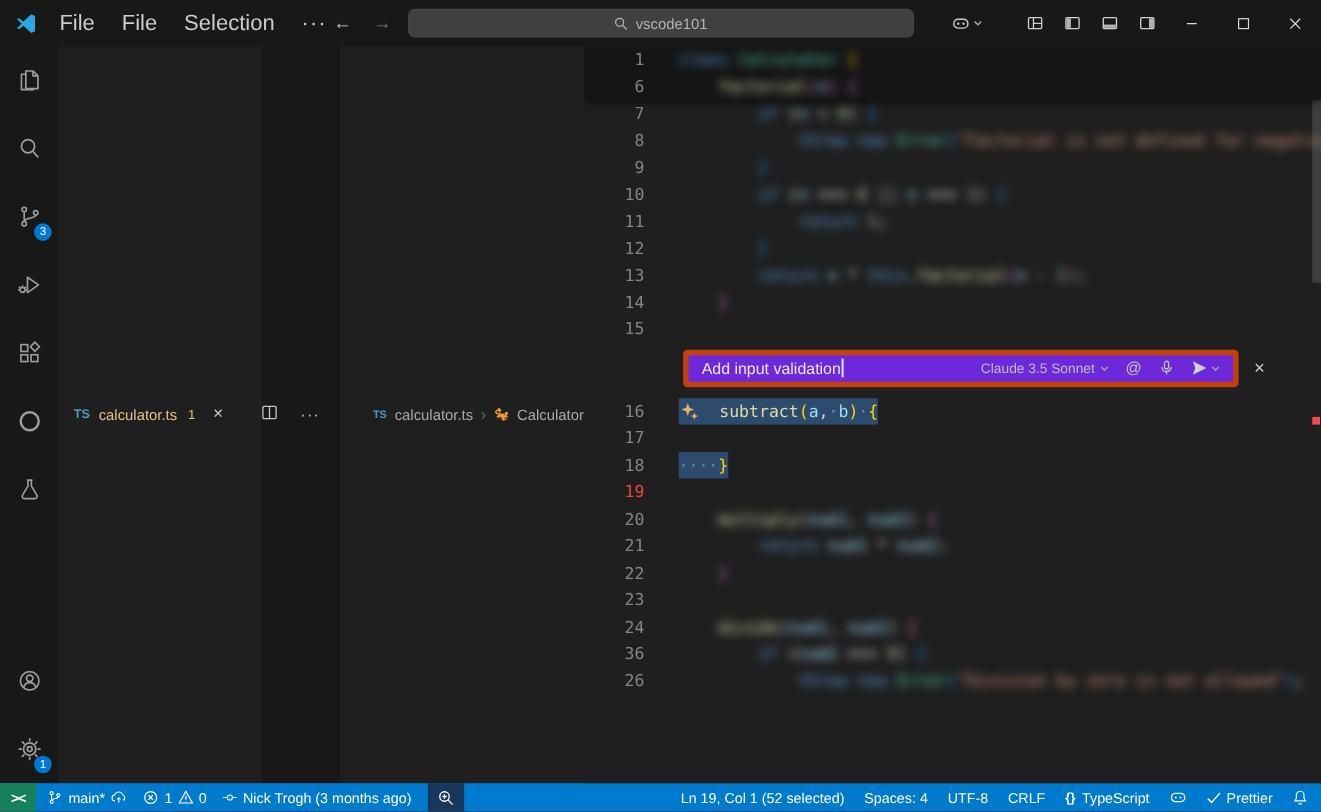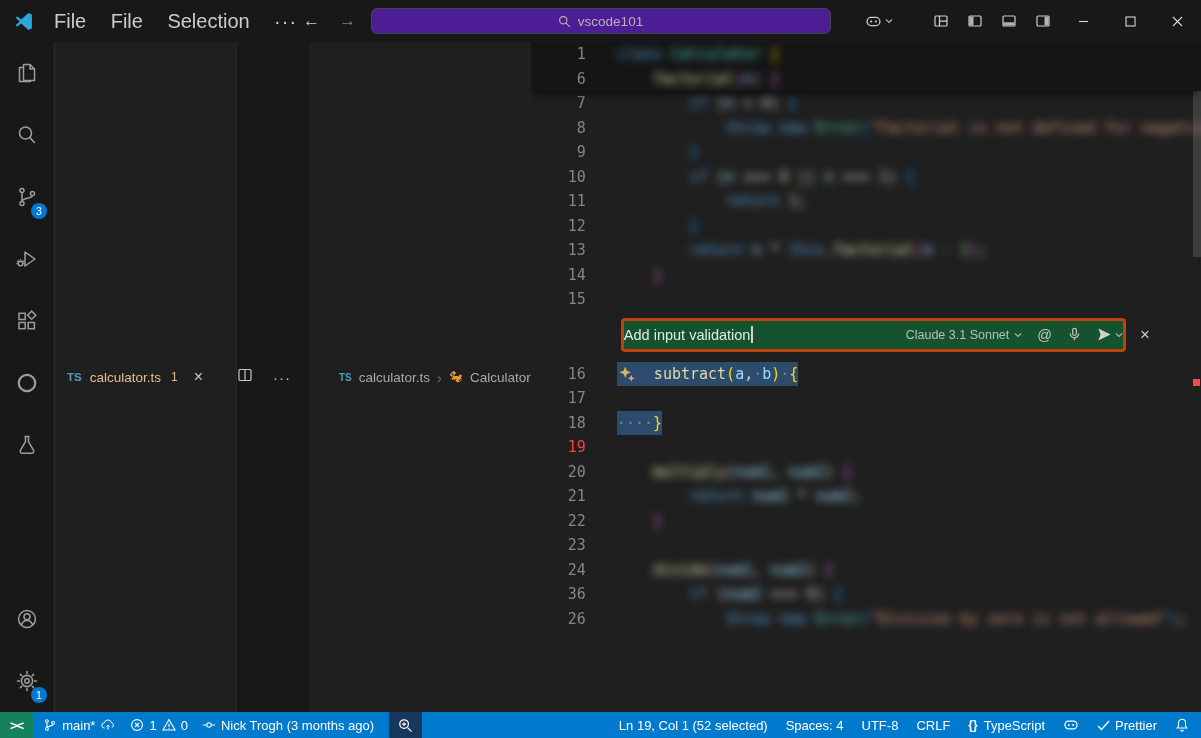--- a/index.html
+++ b/index.html
@@ -10,21 +10,21 @@
   
   .titlebar{flex:0 0 42px;background:#181818;display:flex;align-items:center;position:relative;z-index:9}
   .tb-left{display:flex;align-items:center;height:100%}
   .logo{margin:0 10px 0 13px;display:flex}
   .menu{padding:0 10px;font-size:20px;color:#cccccc;cursor:default}
   .menu.more{letter-spacing:1px}
   .nav-arrow{position:absolute;top:0;height:42px;display:flex;align-items:center;font-size:17px}
   .nav-back{left:303px;color:#cfcfcf}
   .nav-fwd{left:339px;color:#7d7d7d}
   .command-center{position:absolute;left:50%;top:8px;transform:translateX(-50%);
-    width:460px;height:26px;background:#4c1d95;border:1px solid#464646;border-radius:6px;
+    width:460px;height:26px;background:#404040;border:1px solid#464646;border-radius:6px;
     display:flex;align-items:center;justify-content:center;gap:7px;color:#b4b4b4;font-size:13.5px}
   .tb-right{margin-left:auto;display:flex;align-items:center;height:100%}
   .tb-btn{width:34px;height:100%;display:flex;align-items:center;justify-content:center}
   .tb-btn.copilot{width:46px;gap:3px;margin-right:22px}
   .win-btn{width:47px;height:100%;display:flex;align-items:center;justify-content:center}
 
   
   .main{flex:1;display:flex;min-height:0}
   .activitybar{flex:0 0 55px;background:#181818;border-right:1px solid #2b2b2b;
     display:flex;flex-direction:column}
@@ -65,22 +65,22 @@
   .sticky{background:#151515;position:relative;z-index:4;box-shadow:0 5px 8px -2px rgba(0,0,0,.6)}
   .sparkle{display:inline-block;width:37px;vertical-align:middle}
   .sparkle svg{vertical-align:-3px;margin-left:1px}
   .tk-kw{color:#569cd6}.tk-fg{color:#d4d4d4}.tk-var{color:#9cdcfe}.tk-num{color:#b5cea8}
   .tk-str{color:#ce9178}.tk-cls{color:#4ec9b0}.tk-fn{color:#dcdcaa}.tk-gold{color:#ffd700}
   .tk-purp{color:#da70d6}.tk-bblue{color:#179fff}.tk-ws{color:#6b89a7}
 
   
   .chat-row{display:flex;align-items:center;margin:6px 41px 10px 90px;height:34px;gap:4px;
     font-family:"Liberation Sans",sans-serif}
-  .chat-widget{flex:1;height:34px;background:#14532d;border:3px solid #c2410c;border-radius:4px;
-    display:flex;align-items:center;padding:0 0}
+  .chat-widget{flex:1;height:34px;background:#6d28d9;border:5px solid #c2410c;border-radius:4px;
+    display:flex;align-items:center;padding:0 12px}
   .chat-text{font-size:14.5px;color:#e8e8e8}
   .caret{display:inline-block;width:1.5px;height:17px;background:#d4d4d4;margin-left:1px;vertical-align:-3px}
   .chat-controls{margin-left:auto;display:flex;align-items:center;gap:15px;color:#b5b5b5}
   .model{font-size:12.5px;display:flex;align-items:center;gap:5px;color:#bdbdbd}
   .at{font-size:14.5px;color:#c5c5c5}
   .icon-btn{display:flex;align-items:center;gap:3px}
   .chat-close{width:30px;text-align:center;color:#cccccc;font-size:17px}
 
   .scroll-thumb{position:absolute;right:0;top:30px;width:8px;height:185px;background:rgba(121,121,121,.35)}
   .ruler-error{position:absolute;right:1px;top:337px;width:7px;height:7px;background:#f14c4c}
@@ -302,21 +302,21 @@
             <div class="line"><div class="gutter">15</div><div class="content"><span class="tokens"></span></div></div>
           </div>
 
         <div class="chat-row">
           <div class="chat-widget">
             <div class="chat-input">
               <span class="chat-text">Add input validation</span><span class="caret"></span>
             </div>
             <div class="chat-controls">
               <span class="model">
-                <span>Claude 3.1 Sonnet</span>
+                <span>Claude 3.5 Sonnet</span>
                 <svg width="8" height="6" viewBox="0 0 8 6" fill="none" stroke="#b0b0b0" stroke-width="1.2">
                     <path d="M1 1.5l3 3 3-3"></path>
                   </svg>
               </span>
               <span class="at">@</span>
               <span class="icon-btn">
                 <svg width="15" height="15" viewBox="0 0 16 16" fill="none" stroke="#c5c5c5" stroke-width="1.3">
                     <rect x="6" y="1.5" width="4" height="7.5" rx="2"></rect>
                     <path d="M3.5 7a4.5 4.5 0 0 0 9 0M8 11.5V14"></path>
                   </svg>

